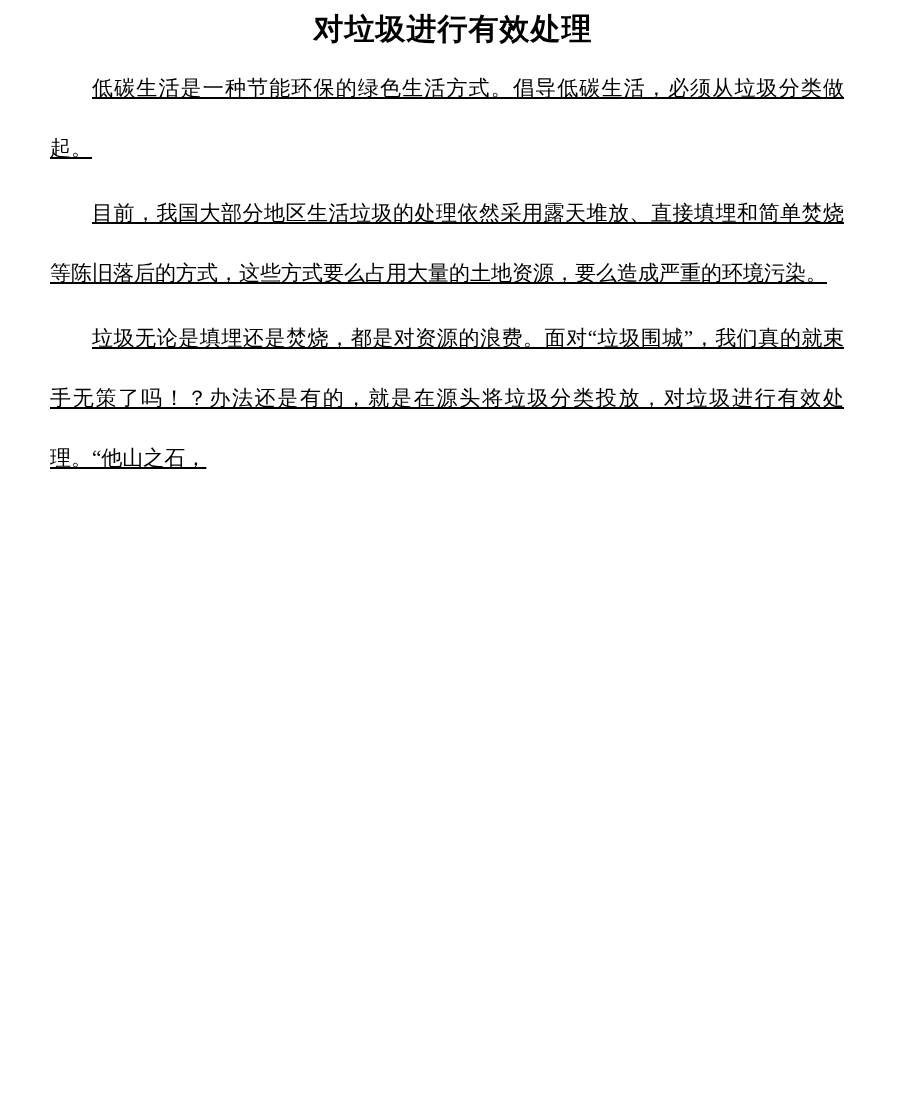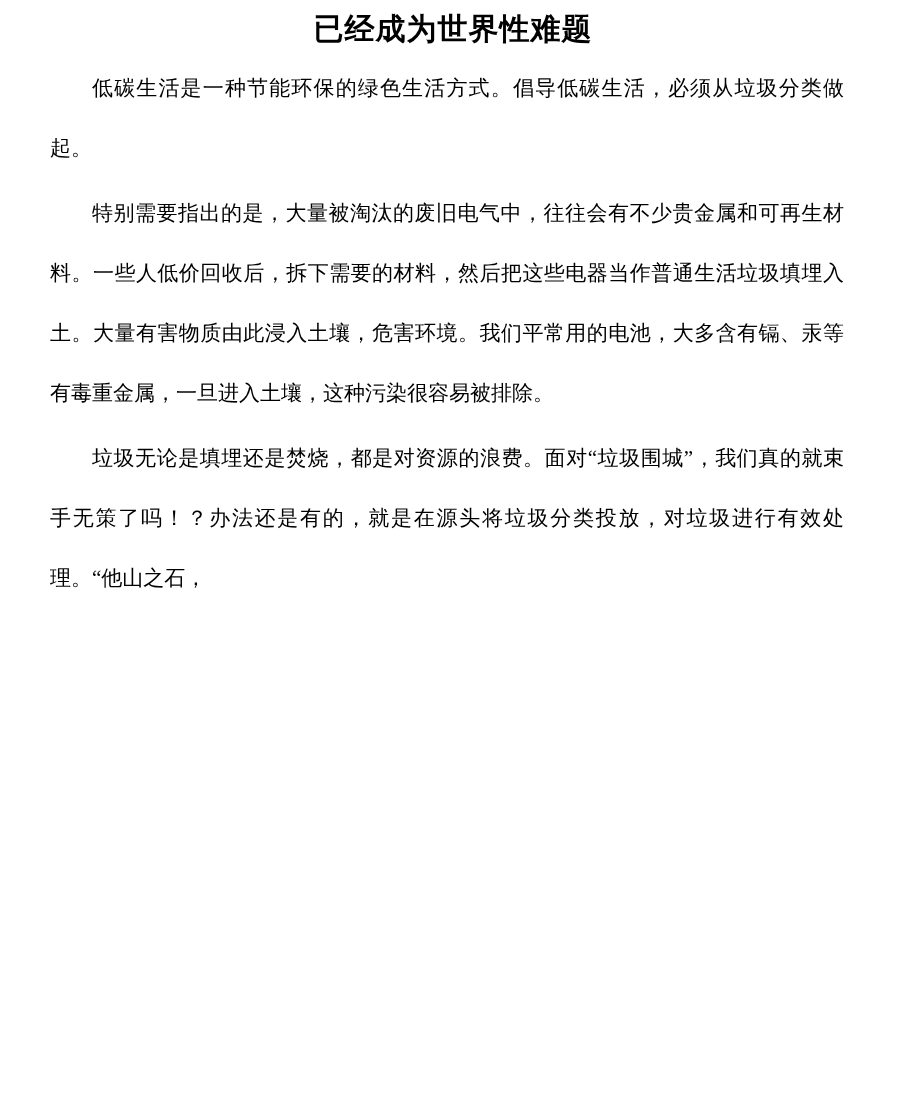--- a/index.html
+++ b/index.html
@@ -30,41 +30,42 @@
     line-height: 42px;
     letter-spacing: 1px;
   }
   .para {
     margin: 0 12px 5px 0;
     font-size: 21px;
     line-height: 60px;
     text-align: justify;
     text-indent: 2em;
     word-break: break-all;
+    text-decoration: underline;
   }
   .footnote-sup {
     font-size: 13px;
     line-height: 0;
     vertical-align: super;
     font-family: "Liberation Serif", "DejaVu Serif", serif;
   }
 </style>
 </head>
 <body>
 
 <div class="page">
-  <h1 class="doc-title">已经成为世界性难题</h1>
+  <h1 class="doc-title">对垃圾进行有效处理</h1>
 
   <p class="para">
     <span>低碳生活是一种节能环保的绿色生活方式。倡导低碳生活，必须从垃圾分类做起。</span>
   </p>
 
 
+  <p class="para">
+    <span>目前，我国大部分地区生活垃圾的处理依然采用露天堆放、直接填埋和简单焚烧等陈旧落后的方式，这些方式要么占用大量的土地资源，要么造成严重的环境污染。</span>
+  </p>
 
 
-  <p class="para">
-    <span>特别需要指出的是，大量被淘汰的废旧电气中，往往会有不少贵金属和可再生材料。一些人低价回收后，拆下需要的材料，然后把这些电器当作普通生活垃圾填埋入土。大量有害物质由此浸入土壤，危害环境。我们平常用的电池，大多含有镉、汞等有毒重金属，一旦进入土壤，这种污染很容易被排除。</span>
-  </p>
 
   <p class="para">
     <span>垃圾无论是填埋还是焚烧，都是对资源的浪费。面对“垃圾围城”，我们真的就束手无策了吗！？办法还是有的，就是在源头将垃圾分类投放，对垃圾进行有效处理。“他山之石，</span>
   </p>
 </div>
 
 </body></html>

